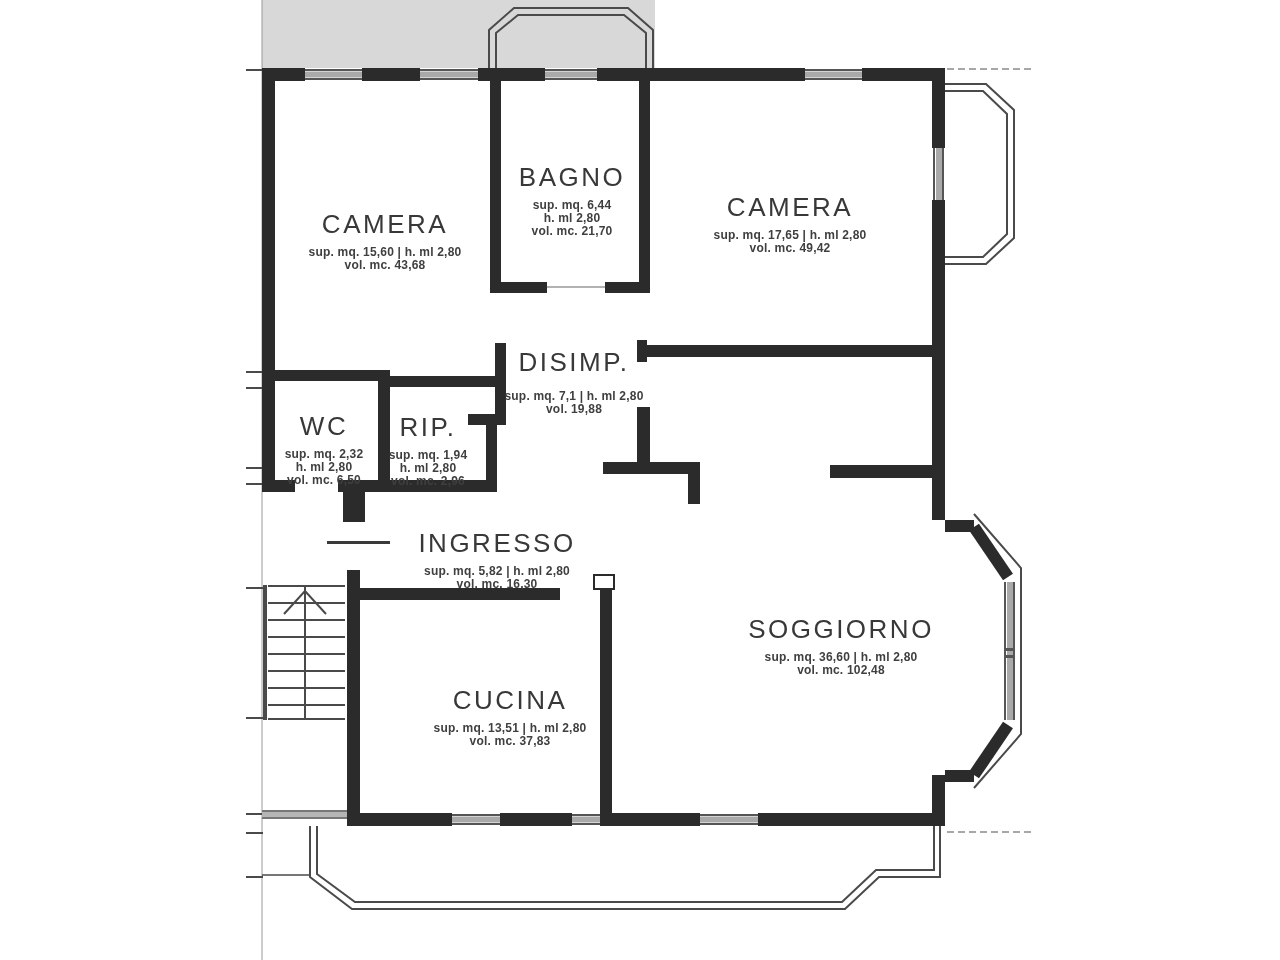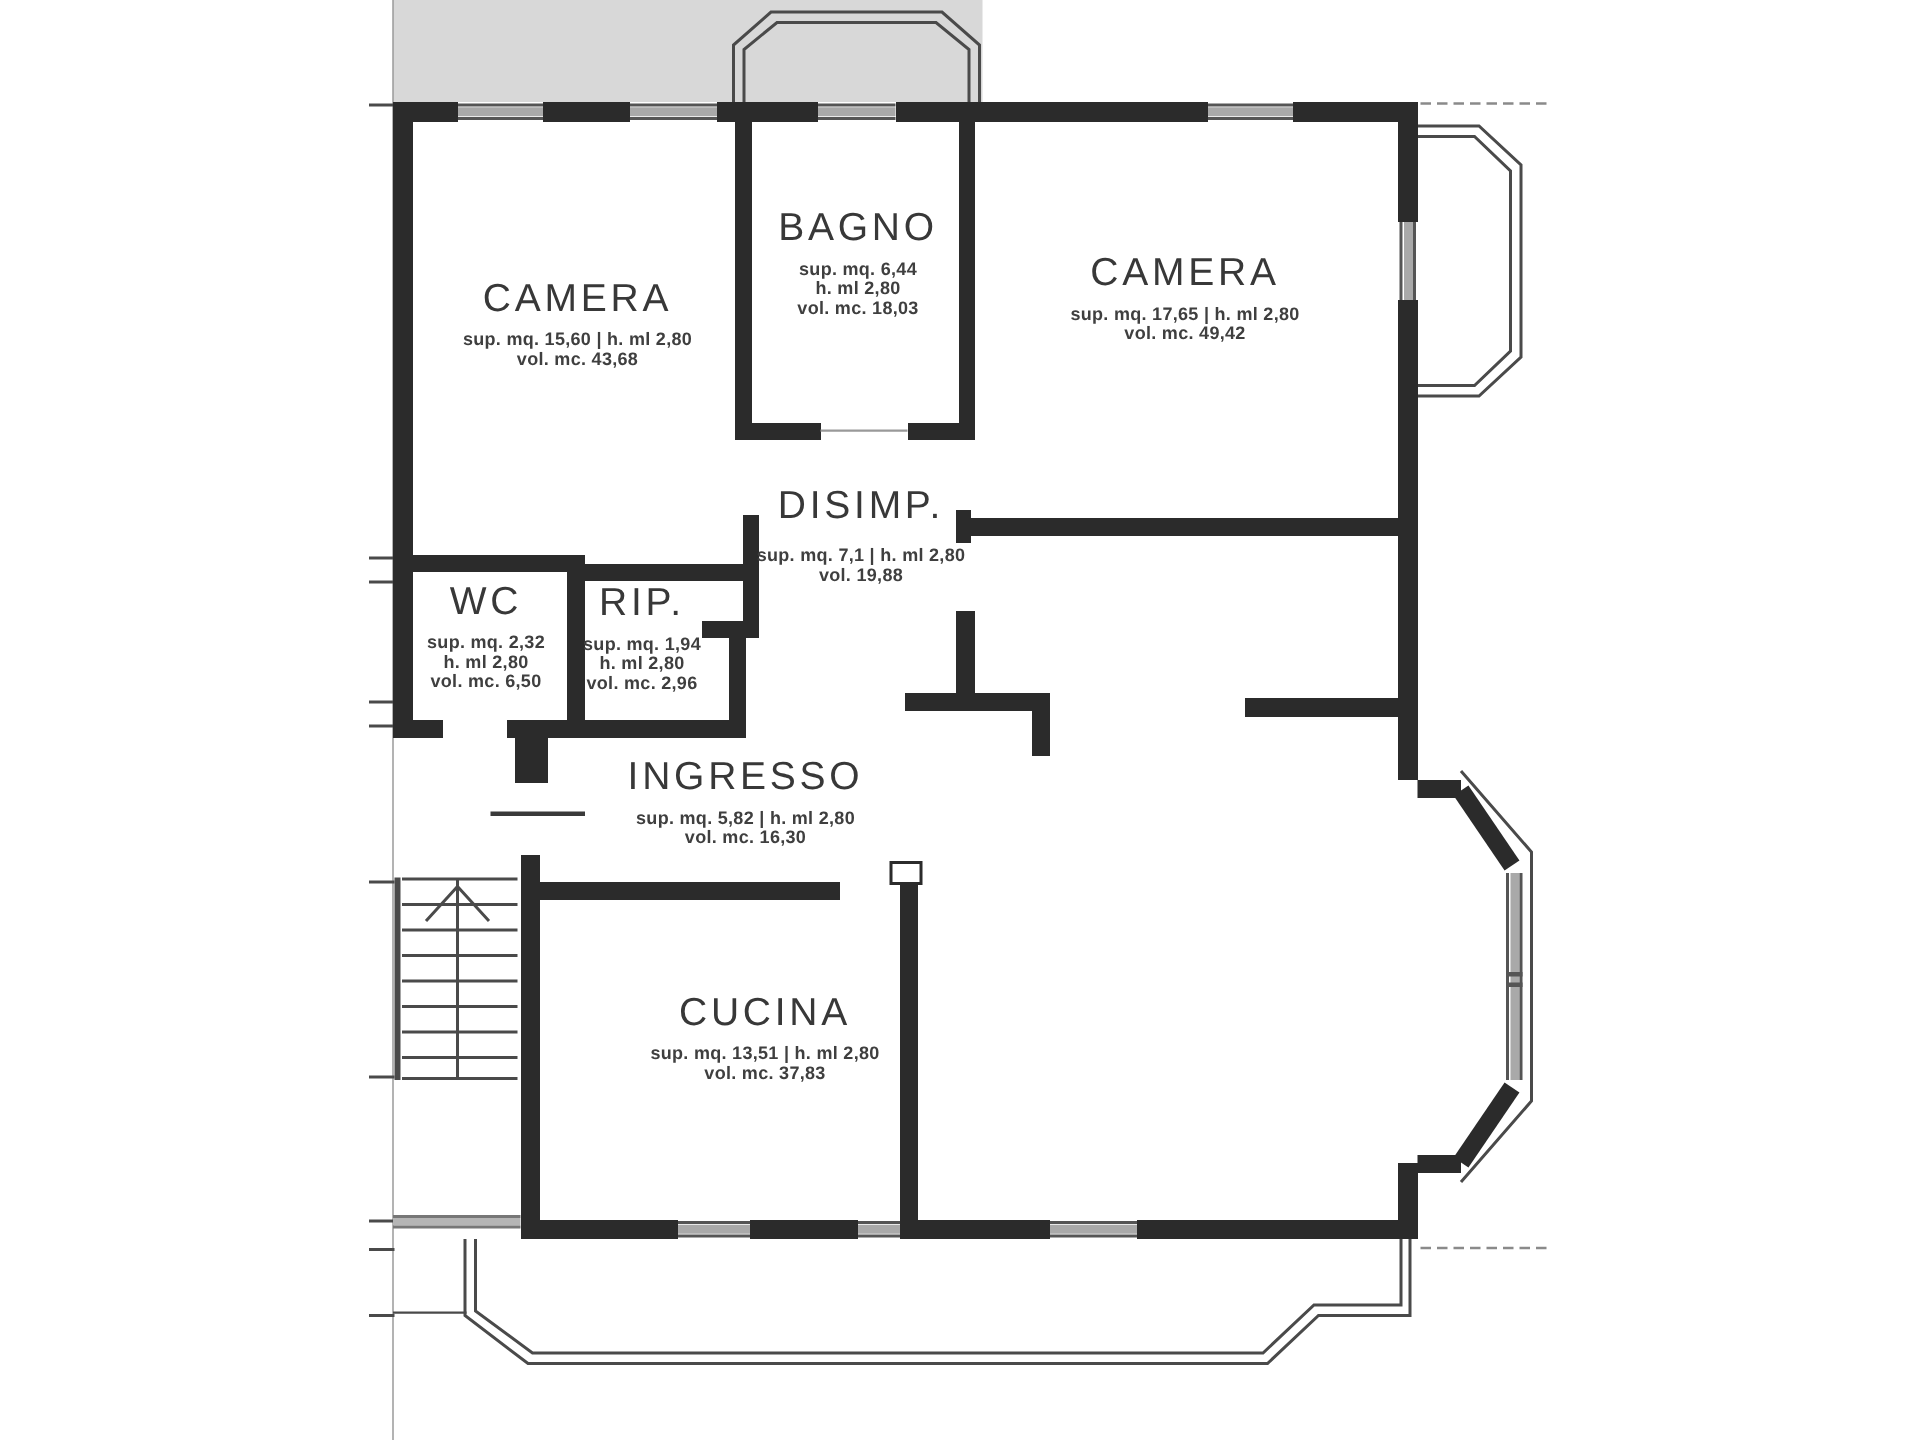--- a/index.html
+++ b/index.html
@@ -1,20 +1,20 @@
 <!DOCTYPE html>
 <html><head>
 <meta charset="utf-8">
 <style>
   html,body{margin:0;padding:0;background:#ffffff;}
   #canvas{position:relative;width:1280px;height:960px;background:#ffffff;overflow:hidden;
           font-family:"Liberation Sans",sans-serif;}
   #plan-svg{position:absolute;left:0;top:0;}
   .room{position:absolute;transform:translateX(-50%);text-align:center;white-space:nowrap;}
-  .rname{font-size:26px;font-weight:400;letter-spacing:2.5px;color:#383838;line-height:26px;}
+  .rname{font-size:26px;font-weight:400;letter-spacing:2.5px;color:#383838;line-height:26px;margin-top:26px;}
   .rinfo{font-size:12px;font-weight:700;letter-spacing:0.2px;color:#3f3f3f;line-height:13px;}
   .rname + .rinfo{margin-top:9px;}
   .room.gap-lg .rname + .rinfo{margin-top:15px;}
 </style>
 </head>
 <body>
 
 <div id="canvas">
 
 <svg id="plan-svg" width="1280" height="960" viewBox="0 0 1280 960">
@@ -171,21 +171,21 @@
     <div class="rname">CAMERA</div>
     <div class="rinfo">sup. mq. 15,60 | h. ml 2,80</div>
     <div class="rinfo">vol. mc. 43,68</div>
     <div class="rinfo"></div>
   </div>
 
   <div class="room" style="left:572px;top:138px">
     <div class="rname">BAGNO</div>
     <div class="rinfo">sup. mq. 6,44</div>
     <div class="rinfo">h. ml 2,80</div>
-    <div class="rinfo">vol. mc. 18,03</div>
+    <div class="rinfo">vol. mc. 21,70</div>
   </div>
 
   <div class="room" style="left:790px;top:168px">
     <div class="rname">CAMERA</div>
     <div class="rinfo">sup. mq. 17,65 | h. ml 2,80</div>
     <div class="rinfo">vol. mc. 49,42</div>
     <div class="rinfo"></div>
   </div>
 
   <div class="room gap-lg" style="left:574px;top:323px">
@@ -216,14 +216,20 @@
     <div class="rinfo"></div>
   </div>
 
   <div class="room" style="left:510px;top:661px">
     <div class="rname">CUCINA</div>
     <div class="rinfo">sup. mq. 13,51 | h. ml 2,80</div>
     <div class="rinfo">vol. mc. 37,83</div>
     <div class="rinfo"></div>
   </div>
 
+  <div class="room" style="left:841px;top:590px">
+    <div class="rname">SOGGIORNO</div>
+    <div class="rinfo">sup. mq. 36,60 | h. ml 2,80</div>
+    <div class="rinfo">vol. mc. 102,48</div>
+    <div class="rinfo"></div>
+  </div>
 
 </div>
 
 </body></html>

